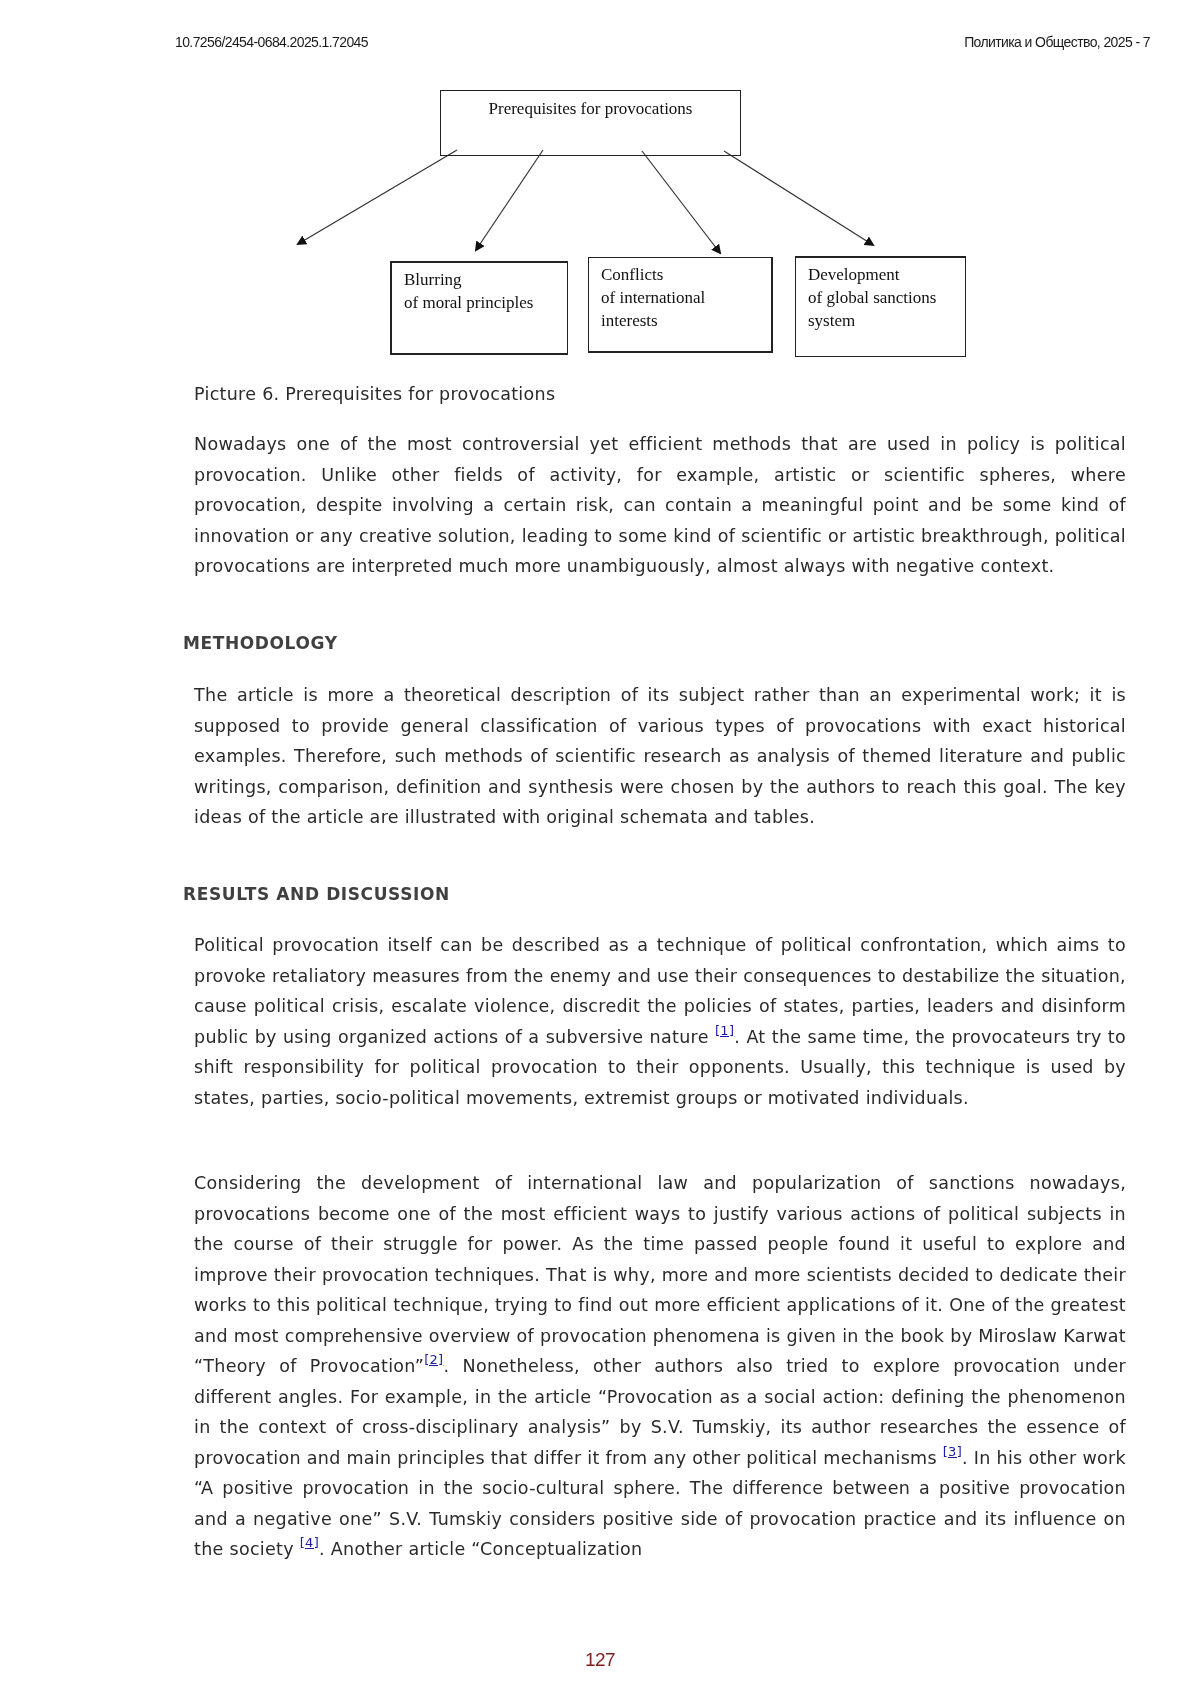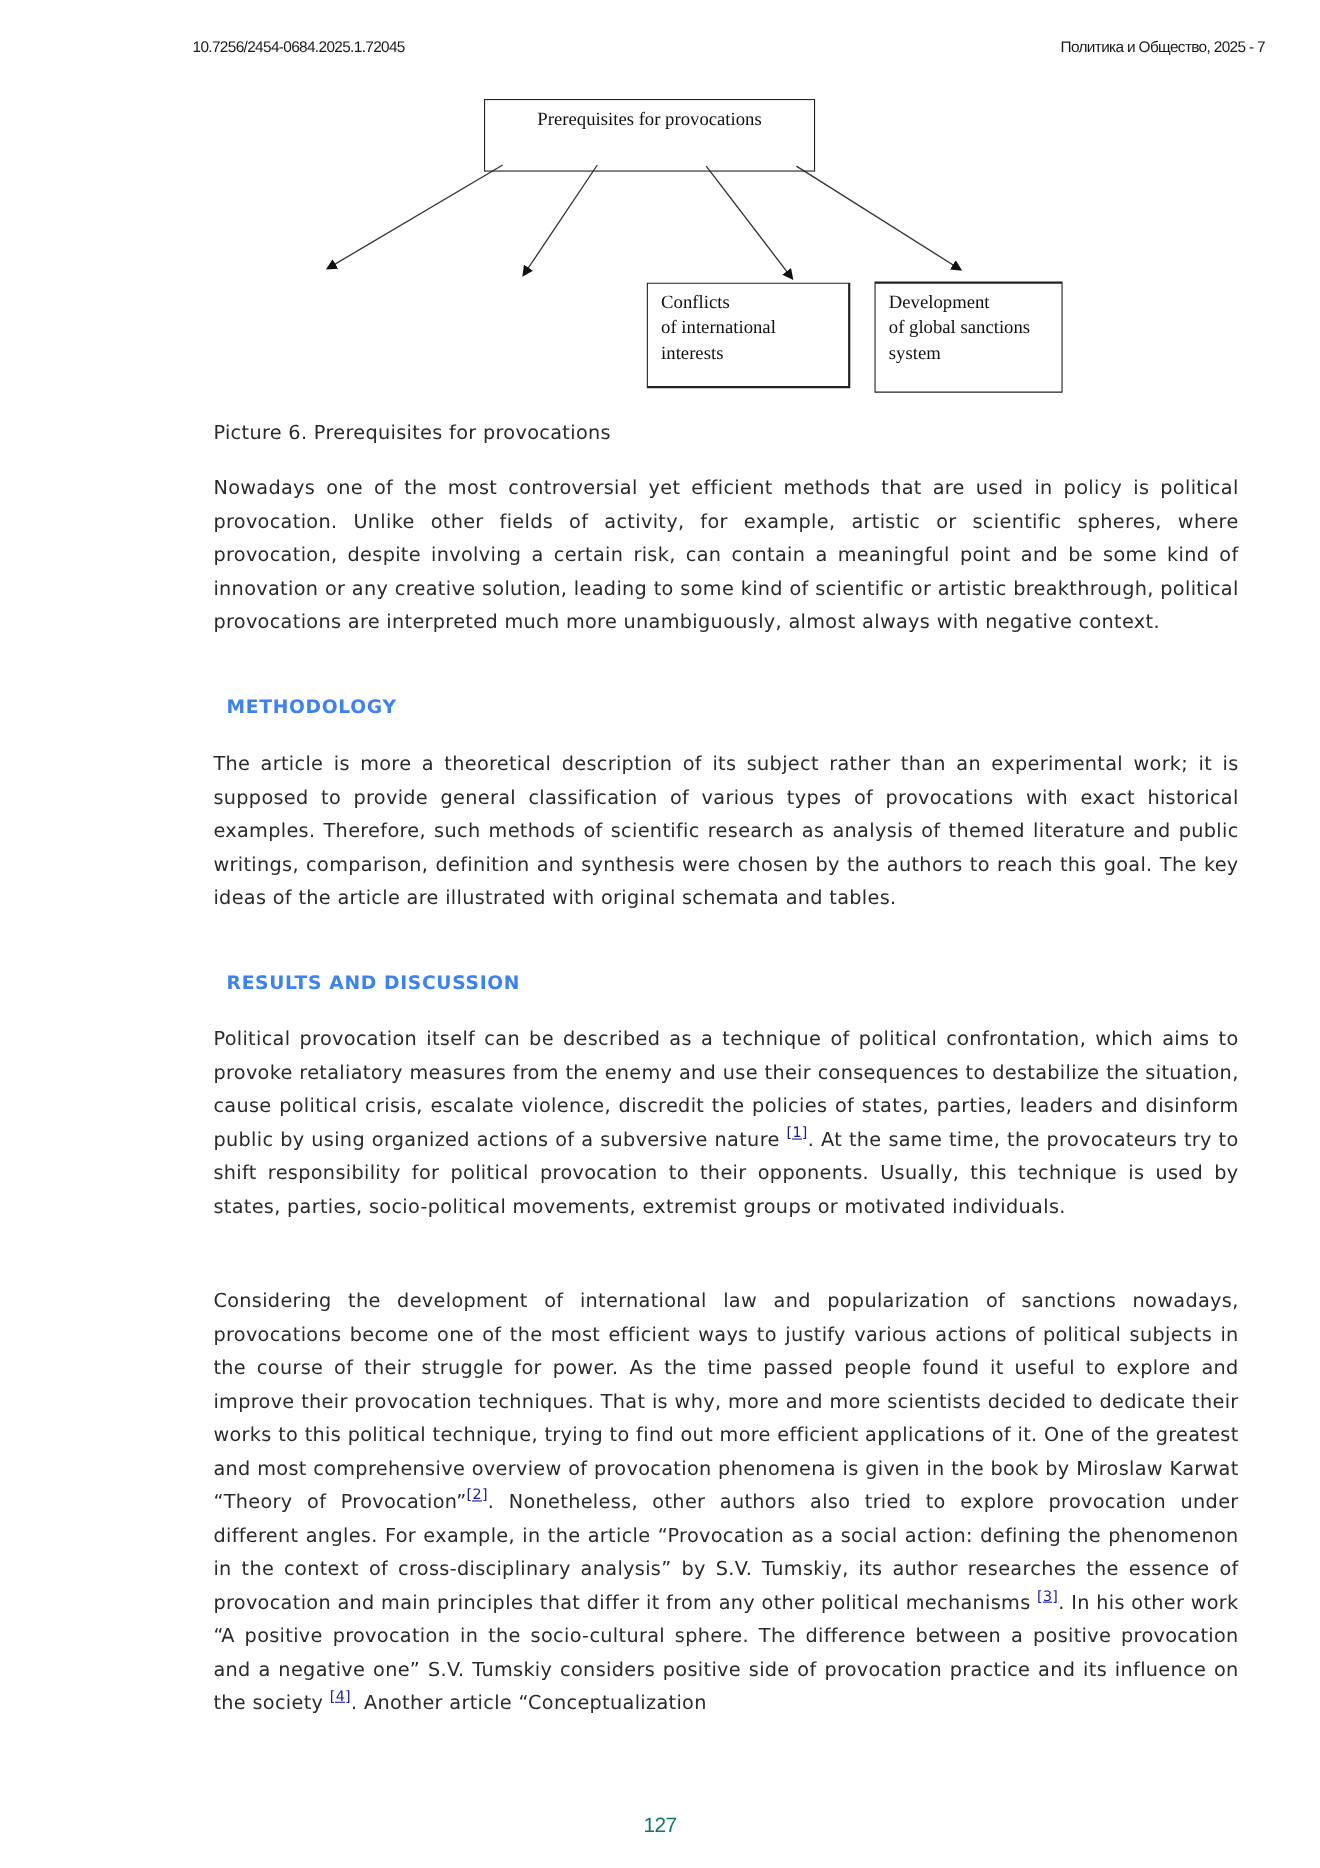--- a/index.html
+++ b/index.html
@@ -11,48 +11,50 @@
     .dbox { position: absolute; border: 1px solid #222; box-sizing: border-box; font-family: "Liberation Serif", serif; font-size: 17px; color: #111; line-height: 23px; padding: 5px 12px; white-space: pre-line; }
     .dbox.top { left: 440px; top: 90px; width: 301px; height: 66px; text-align: center; padding-top: 6px; }
     .dbox.b1 { left: 198px; top: 262px; width: 165px; height: 92px; border-top-width: 2px; }
     .dbox.b2 { left: 390px; top: 261px; width: 178px; height: 94px; border-width: 2px 1px 2px 2px; }
     .dbox.b3 { left: 588px; top: 257px; width: 185px; height: 96px; border-right-width: 2px; border-bottom-width: 2px; }
     .dbox.b4 { left: 795px; top: 256px; width: 171px; height: 101px; border-top-width: 2px; }
     svg.arrows { position: absolute; left: 0; top: 0; }
     .text { position: absolute; left: 194px; width: 932px; font-family: "DejaVu Sans", sans-serif; font-size: 17.5px; color: #2a2a2a; line-height: 30.5px; text-align: justify; letter-spacing: 0.3px; }
     .caption { top: 379px; text-align: left; }
     .p1 { top: 429px; }
-    .h { position: absolute; left: 206px; font-family: "DejaVu Sans", sans-serif; font-weight: bold; font-size: 17px; color: #3b82f6; letter-spacing: 0.6px; }
+    .h { position: absolute; left: 183px; font-family: "DejaVu Sans", sans-serif; font-weight: bold; font-size: 17px; color: #404040; letter-spacing: 0.6px; }
     .h1 { top: 633px; }
     .p2 { top: 680px; }
     .h2 { top: 884px; }
     .p3 { top: 930px; }
     .p4 { top: 1168px; }
     sup.ref { color: #1a1aa6; text-decoration: underline; font-size: 13px; vertical-align: 8px; line-height: 0; }
-    .pagenum { position: absolute; top: 1649px; left: 0; width: 1200px; text-align: center; font-family: "Liberation Sans", sans-serif; font-size: 19px; color: #0f766e; letter-spacing: -0.5px; }
+    .pagenum { position: absolute; top: 1649px; left: 0; width: 1200px; text-align: center; font-family: "Liberation Sans", sans-serif; font-size: 19px; color: #7f1d1d; letter-spacing: -0.5px; }
   </style>
 </head>
 <body>
 
 <div class="hdr hdr-left">10.7256/2454-0684.2025.1.72045</div>
 <div class="hdr hdr-right">Политика и Общество, 2025 - 7</div>
 
 <div class="diagram">
   <svg class="arrows" width="1200" height="370">
     <defs>
       <marker id="ah" markerWidth="10" markerHeight="10" refX="8" refY="5" orient="auto" markerUnits="userSpaceOnUse">
         <path d="M0,0 L10,5 L0,10 z" fill="#111"></path>
       </marker>
     </defs>
     <line x1="457" y1="150" x2="298" y2="244" stroke="#333" stroke-width="1.2" marker-end="url(#ah)"></line>
     <line x1="543" y1="150" x2="476" y2="250" stroke="#333" stroke-width="1.2" marker-end="url(#ah)"></line>
     <line x1="642" y1="151" x2="720" y2="253" stroke="#333" stroke-width="1.2" marker-end="url(#ah)"></line>
     <line x1="724" y1="151" x2="873" y2="245" stroke="#333" stroke-width="1.2" marker-end="url(#ah)"></line>
   </svg>
   <div class="dbox top">Prerequisites  for provocations</div>
+  <div class="dbox b2">Blurring
+of moral  principles</div>
   <div class="dbox b3">Conflicts
 of international
 interests</div>
   <div class="dbox b4">Development
 of global  sanctions
 system</div>
 </div>
 
 <div class="text caption">Picture 6. Prerequisites for provocations</div>
 

